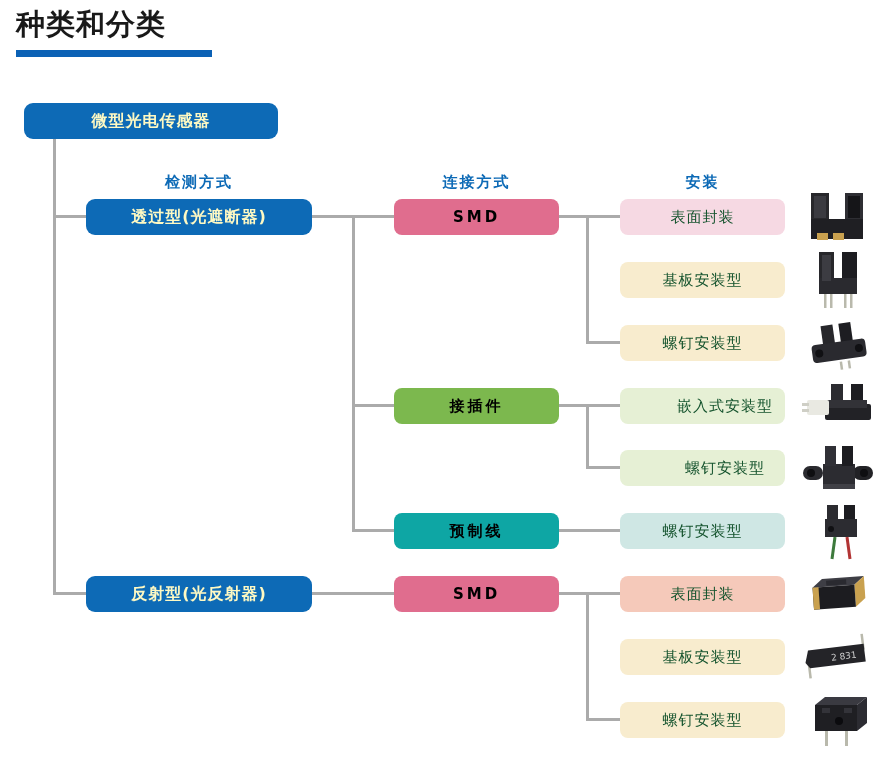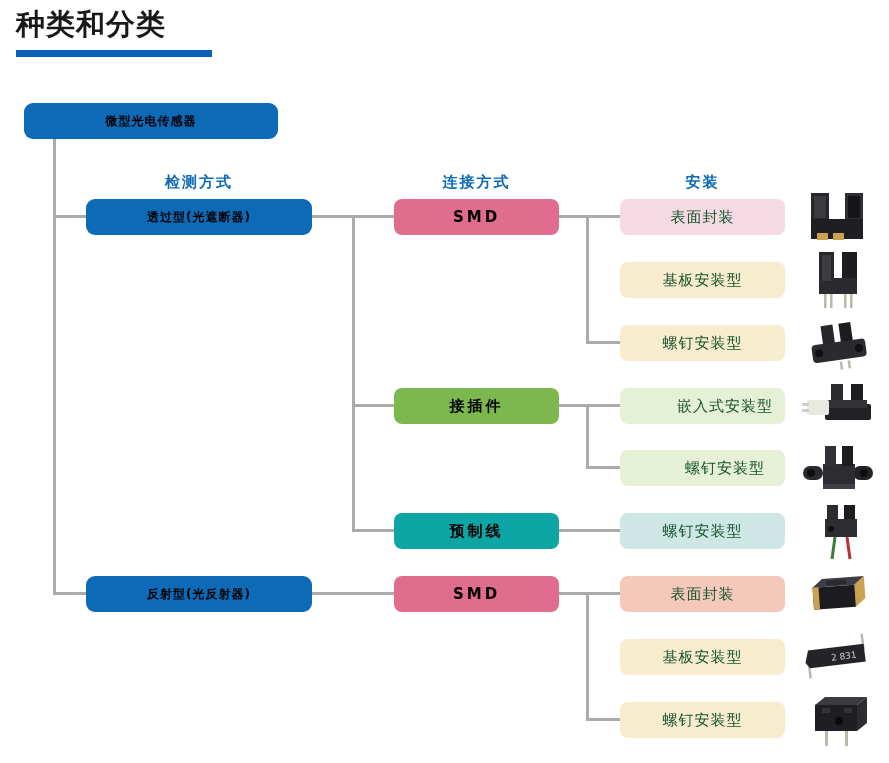--- a/index.html
+++ b/index.html
@@ -13,21 +13,21 @@
   .title-underline{position:absolute;left:16px;top:50px;width:196px;height:7px;background:#0b61b5;}
   
   .col-header{position:absolute;top:172px;height:20px;display:flex;align-items:center;justify-content:center;
     color:#0d6ab6;font-size:15px;font-weight:700;letter-spacing:2px;}
   .col-header.c1{left:86px;width:226px;}
   .col-header.c2{left:394px;width:165px;}
   .col-header.c3{left:620px;width:165px;}
   
   .node{position:absolute;height:36px;display:flex;align-items:center;justify-content:center;
     box-sizing:border-box;border-radius:9px;}
-  .node-blue{background:#0d6ab6;color:#000000;font-size:12px;font-weight:600;letter-spacing:1px;}
+  .node-blue{background:#0d6ab6;color:#fef9c3;font-size:16px;font-weight:600;letter-spacing:1px;}
   .root-box{left:24px;top:103px;width:254px;}
   .det{left:86px;width:226px;}
   .conn{left:394px;width:165px;color:#000000;font-size:15px;font-weight:600;letter-spacing:3px;border-radius:8px;}
   .conn-pink{background:#e06d8e;}
   .conn-green{background:#7cb84e;text-align:right;}
   .conn-teal{background:#0ea6a4;}
   .mount{left:620px;width:165px;color:#14532d;font-size:15px;font-weight:500;letter-spacing:1px;border-radius:8px;}
   .m-lightpink{background:#f6d9e3;}
   .m-cream{background:#f8ecce;}
   .m-lightgreen{background:#e6f0d5;padding-left:45px;}

